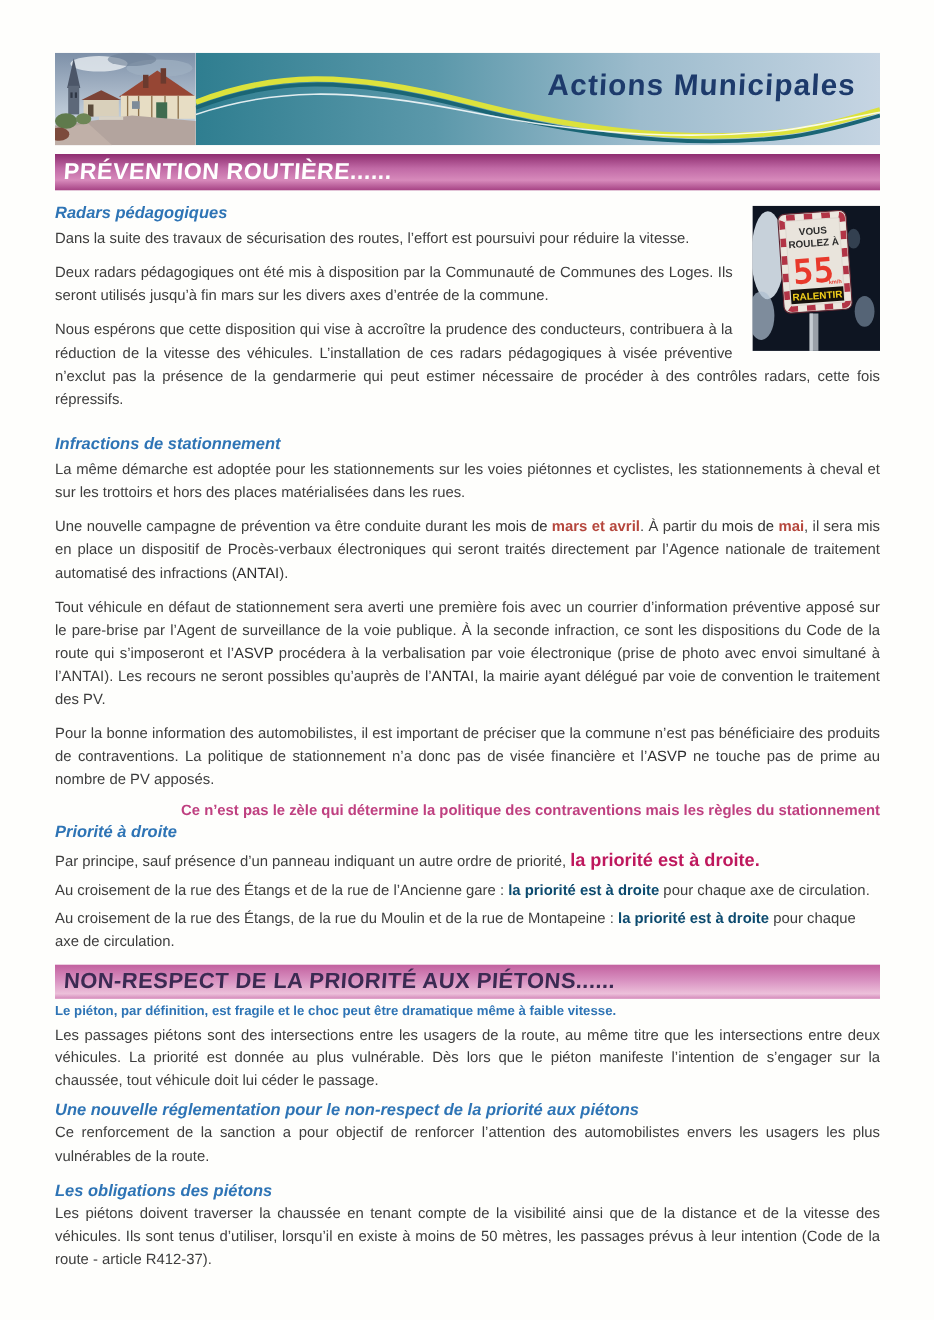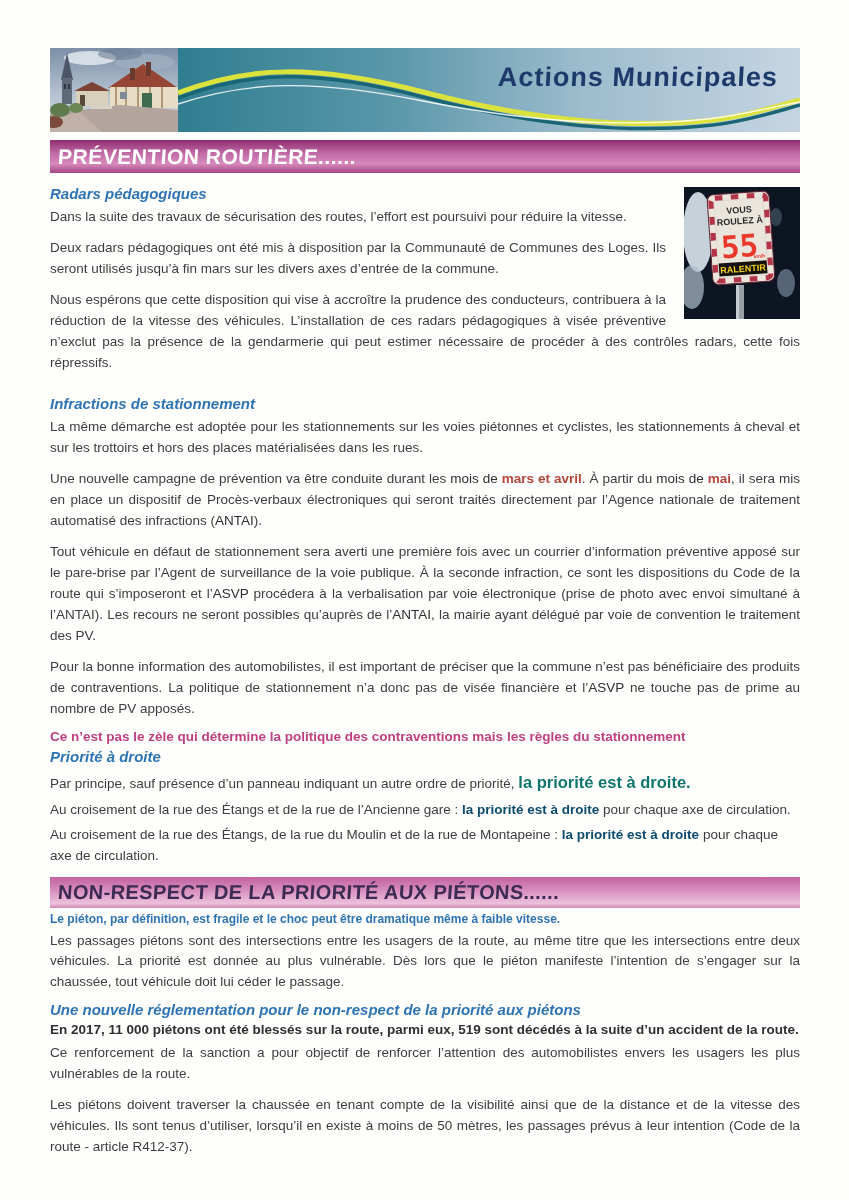--- a/index.html
+++ b/index.html
@@ -27,26 +27,26 @@
   .banner2{
     margin-top:10px;height:31px;display:flex;align-items:center;padding-left:8px;box-sizing:border-box;
     background:linear-gradient(180deg,#c2619f 0%,#d890c0 45%,#ecc0da 85%,#d489ba 100%);
   }
   .banner2 .bt{color:#3b2a52;font-size:20px;font-weight:bold;letter-spacing:.4px;transform:skewX(-4deg);}
   
   h3.sec{color:#2e74b5;font-size:15px;font-weight:bold;margin:12px 0 5px 0;font-style:italic;}
   p.body{font-size:13.5px;line-height:1.55;text-align:justify;margin:0 0 10px 0;}
   p.left{text-align:left;margin:0 0 4px 0;}
   .lead{color:#2e74b5;font-size:12px;font-weight:bold;margin:3px 0 3px 0;line-height:1.4;}
-  .note{color:#bf4080;font-weight:bold;text-align:left;font-size:13.5px;margin:2px 0 4px 0;}
+  .note{color:#bf4080;font-weight:bold;text-align:right;font-size:13.5px;margin:2px 0 4px 0;}
   .statline{font-weight:bold;color:#2f2f2f;}
   .rs-b{font-weight:normal;color:#2f2f2f;}
   .rs-red{font-weight:bold;color:#0c4a6e;}
   .rs-mred{font-weight:bold;color:#b5463c;}
-  .rs-big{font-weight:bold;color:#0f766e;font-size:16.5px;}
+  .rs-big{font-weight:bold;color:#be185d;font-size:16.5px;}
   
   .radar-photo{float:right;width:116px;margin:2px 0 6px 18px;}
   .radar-photo svg{display:block;width:116px;height:132px;}
   .clr{clear:both;}
 </style>
 </head>
 <body>
 
 <div class="page">
   <div class="content">
@@ -165,23 +165,23 @@
       <span class="bt">NON-RESPECT DE LA PRIORITÉ AUX PIÉTONS......</span>
     </div>
 
     <div>
       <div class="lead">Le piéton, par définition, est fragile et le choc peut être dramatique même à faible vitesse.</div>
       <p class="body" style="margin-bottom:8px"><span>Les passages piétons sont des intersections entre les usagers de la route, au même titre que les intersections entre deux véhicules. La priorité est donnée au plus vulnérable. Dès lors que le piéton manifeste l’intention de s’engager sur la chaussée, tout véhicule doit lui céder le passage.</span></p>
     </div>
 
     <div>
       <h3 class="sec" style="margin-top:4px;margin-bottom:2px">Une nouvelle réglementation pour le non-respect de la priorité aux piétons</h3>
-      <p class="body statline" style="margin-bottom:2px">En 2017, 11 000 piétons ont été blessés sur la route, parmi eux, 519 sont décédés à la suite d’un accident de la route.</p>
       <p class="body"><span>Ce renforcement de la sanction a pour objectif de renforcer l’attention des automobilistes envers les usagers les plus vulnérables de la route.</span></p>
     </div>
 
     <div>
+      <h3 class="sec" style="margin-bottom:2px">Les obligations des piétons</h3>
       <p class="body" style="margin-bottom:2px"><span>Les piétons doivent traverser la chaussée en tenant compte de la visibilité ainsi que de la distance et de la vitesse des véhicules. Ils sont tenus d’utiliser, lorsqu’il en existe à moins de 50 mètres, les passages prévus à leur intention (Code de la route  -  article R412-37).</span></p>
 
     </div>
 
   </div>
 </div>
 
 </body></html>

